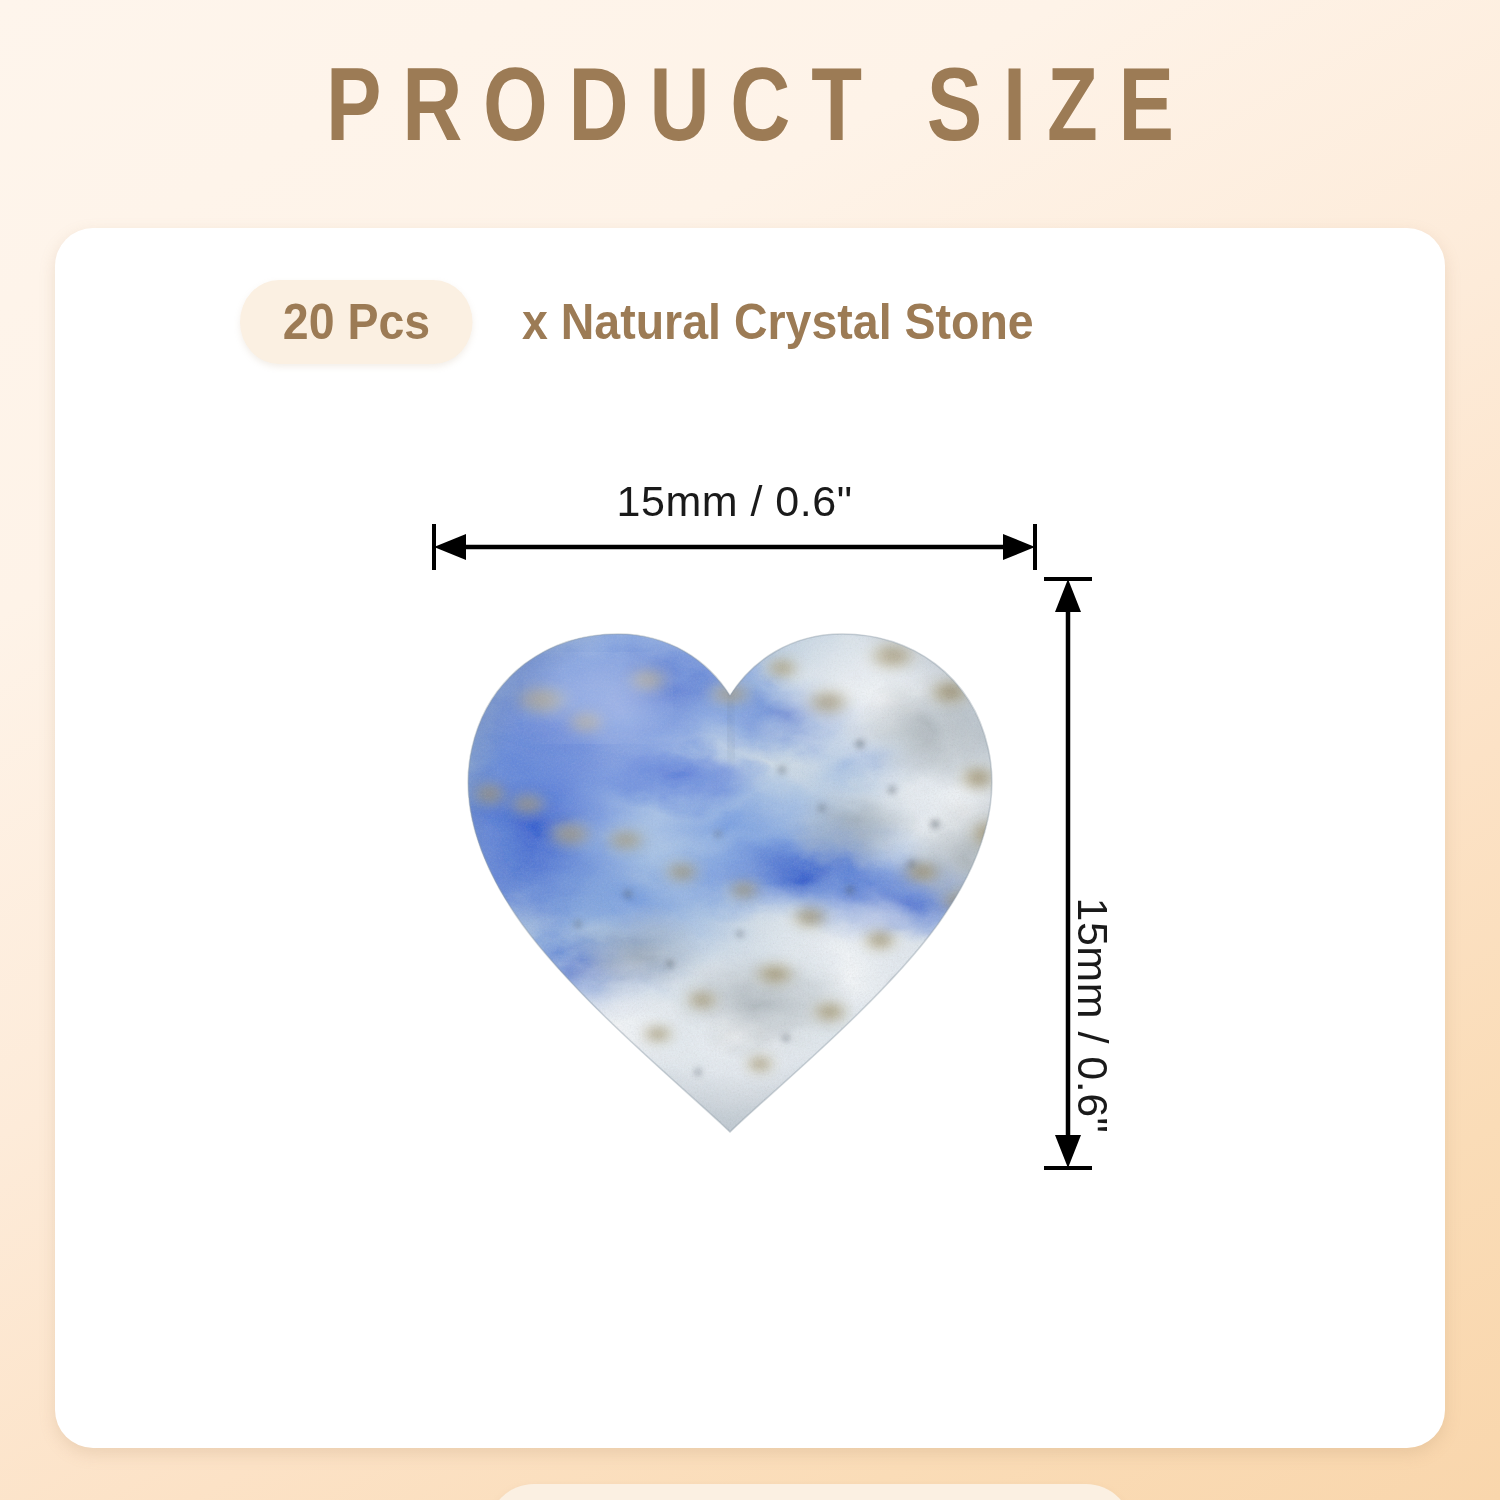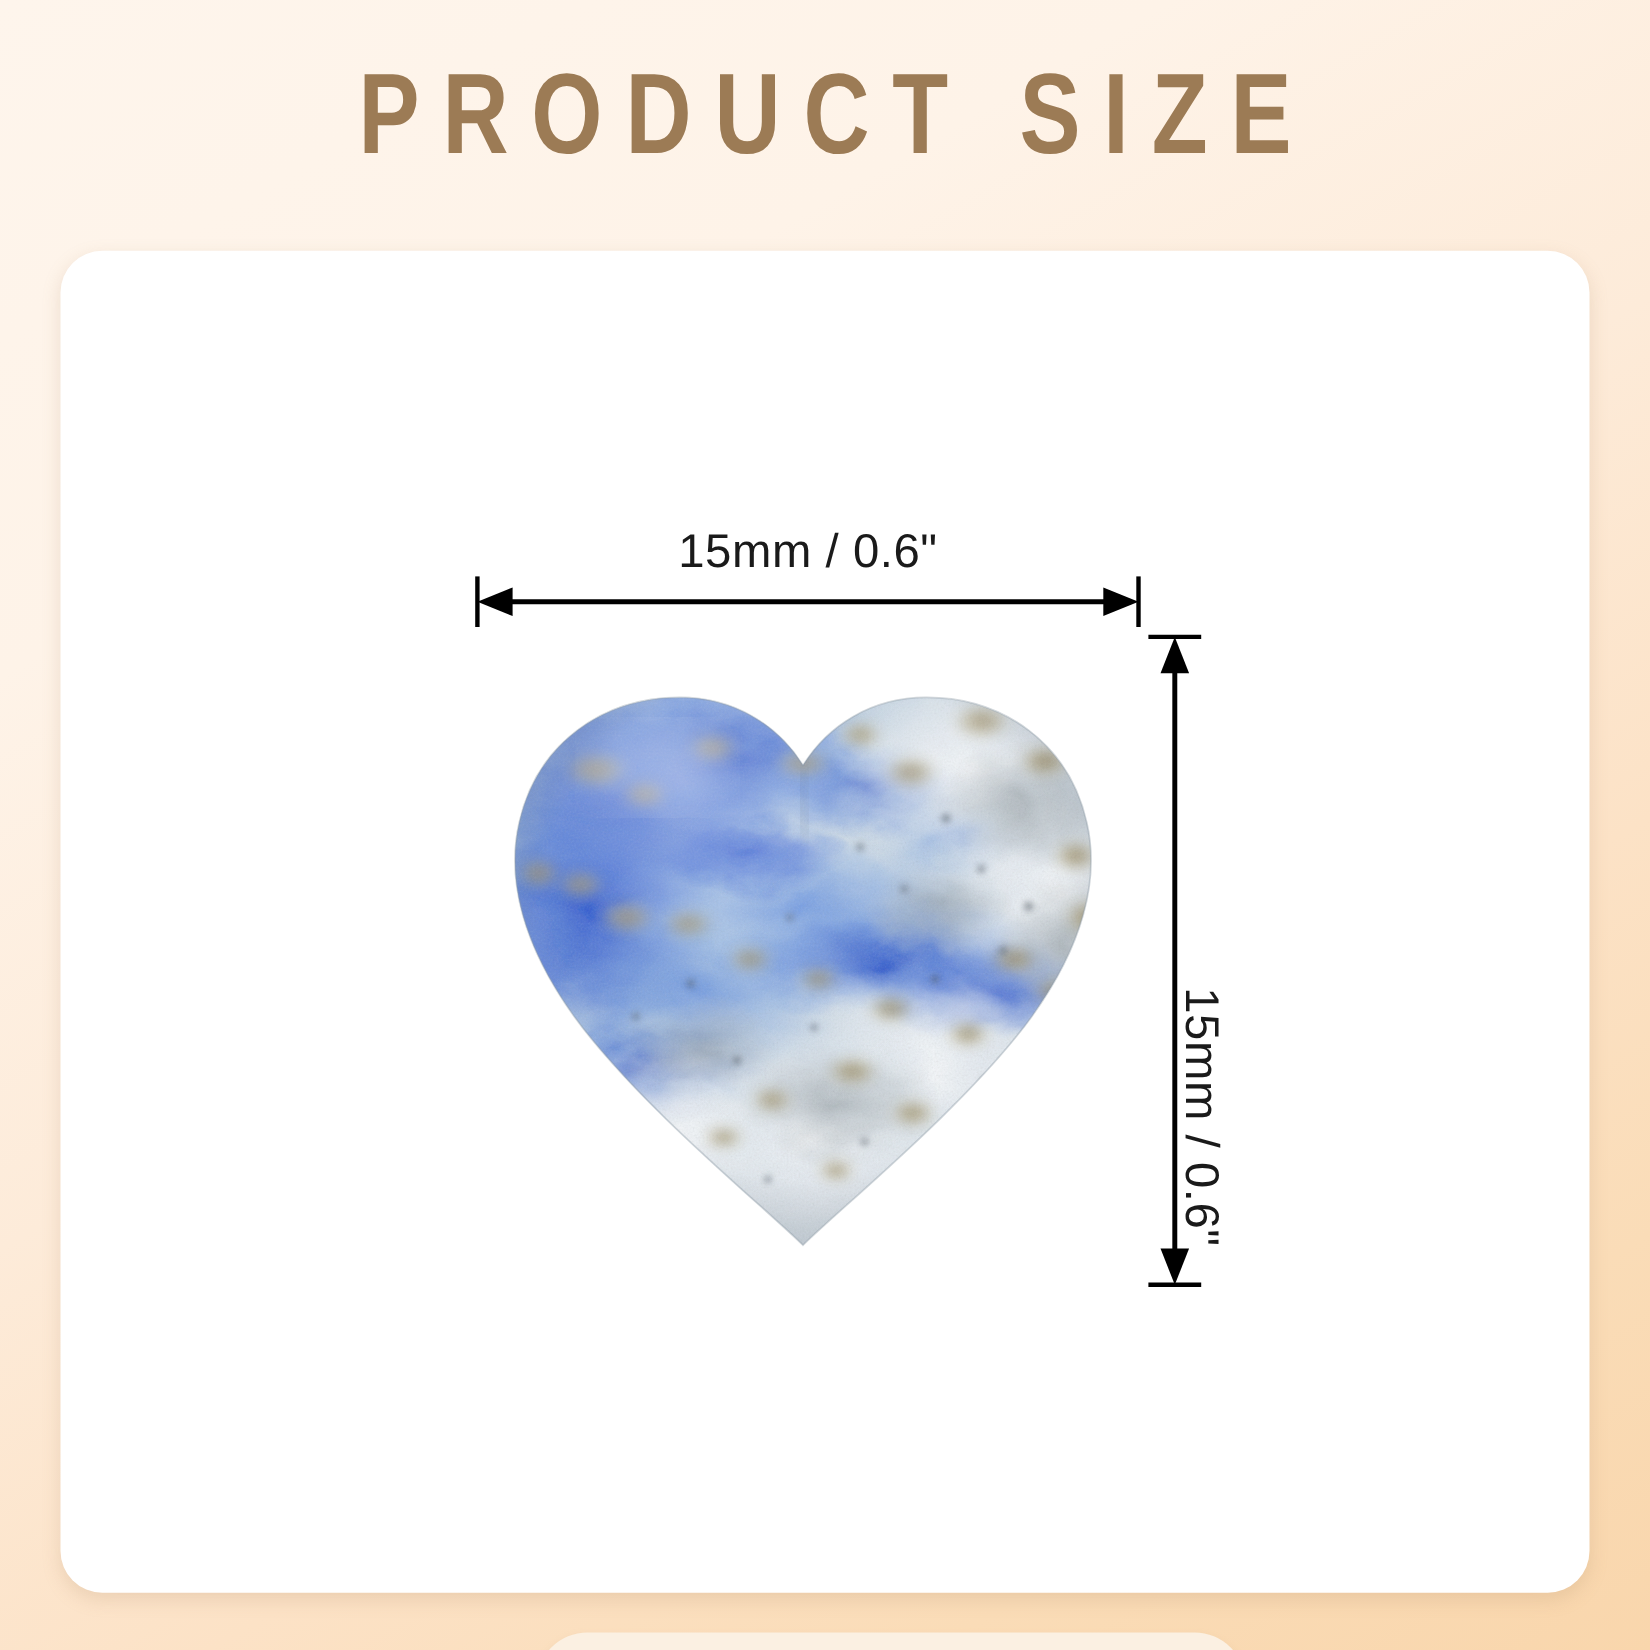--- a/index.html
+++ b/index.html
@@ -144,20 +144,24 @@
 </style>
 </head>
 <body>
 
 <div id="stage">
 
   <div id="title">PRODUCT SIZE</div>
 
   <div id="card">
 
+    <div id="header-row">
+      <div id="pcs-badge">20 Pcs</div>
+      <div id="item-name">x Natural Crystal Stone</div>
+    </div>
 
     <div id="thickness-badge">Thickness: 8mm / 0.3"</div>
   </div>
 
   <div id="dim-top-label">15mm / 0.6"</div>
 
   <div id="dim-right-label">15mm / 0.6"</div>
 
   <svg id="arrows" viewBox="0 0 1500 1500">
     <g stroke="#000" fill="#000" stroke-width="4" stroke-linecap="butt">

